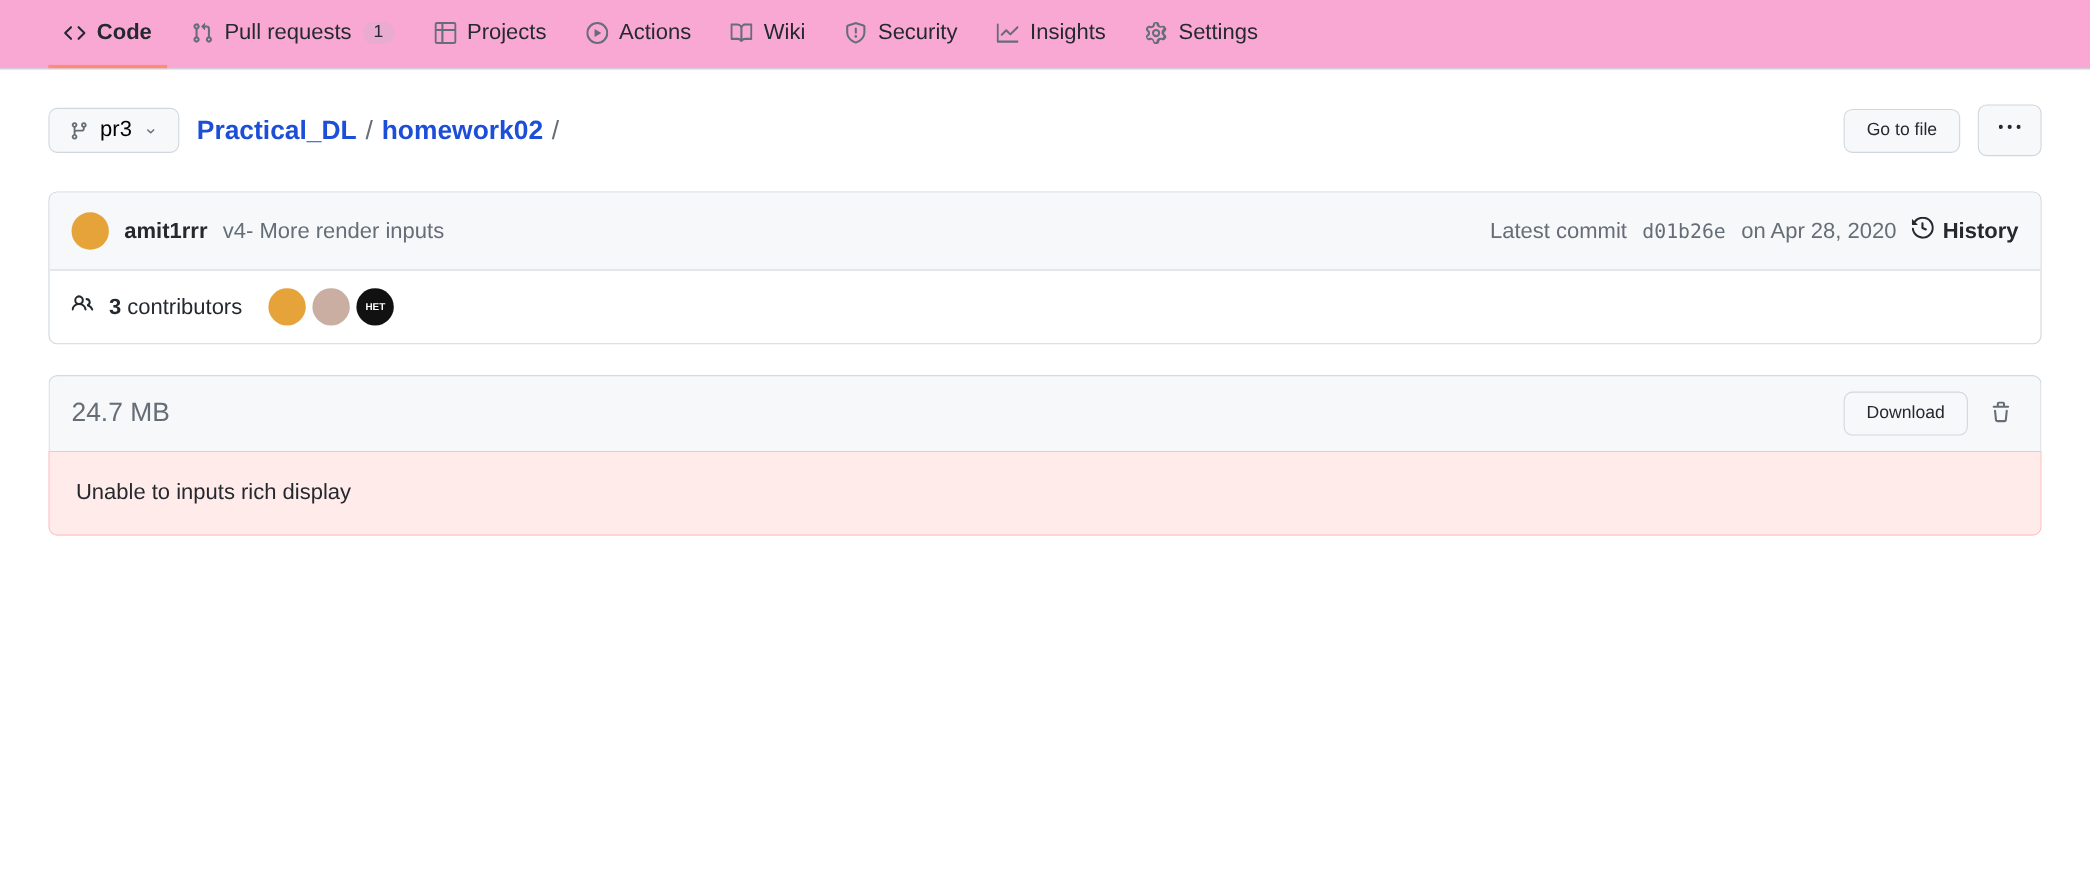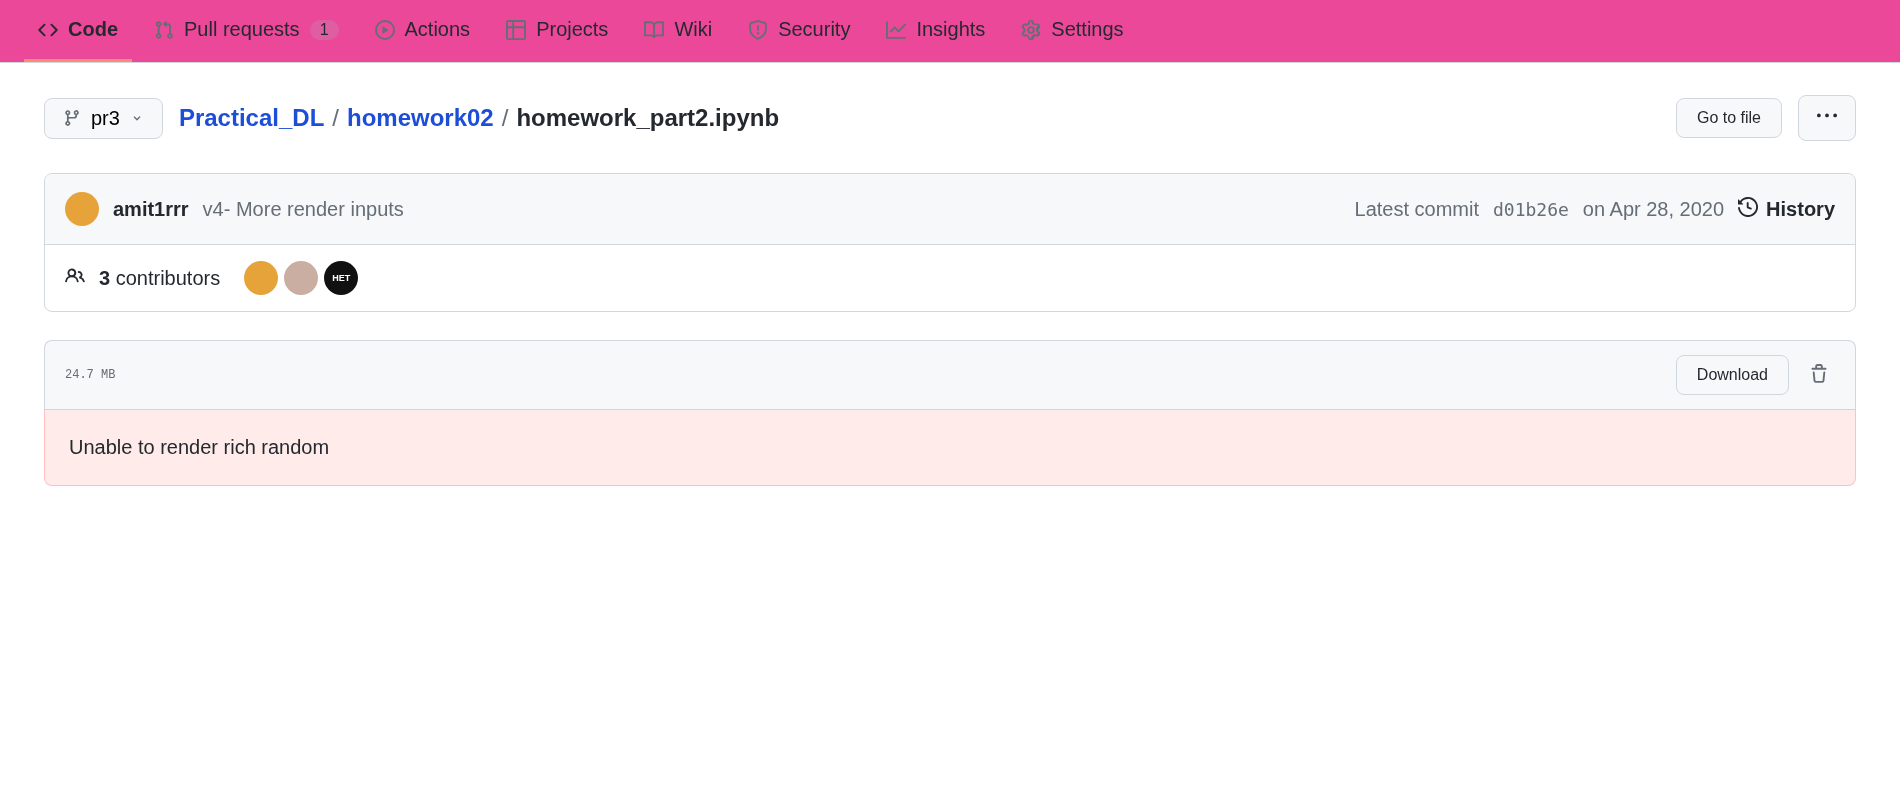--- a/index.html
+++ b/index.html
@@ -3,23 +3,23 @@
 <meta charset="utf-8">
 <style>
 * { box-sizing: border-box; margin: 0; padding: 0; }
 body {
   font-family: -apple-system, BlinkMacSystemFont, "Segoe UI", Helvetica, Arial, sans-serif;
   font-size: 14px;
   color: #24292f;
   background: #ffffff;
 }
 .nav-bar {
-  background: #ec4899;
+  background: #f9a8d4;
   border-bottom: 1px solid #d0d7de;
-  padding: 0 24px;
+  padding: 0 44px;
 }
 .nav-list {
   display: flex;
   list-style: none;
   gap: 8px;
 }
 .nav-item {
   display: flex;
   align-items: center;
   gap: 10px;
@@ -132,21 +132,21 @@
   background: #f6f8fa;
   border: 1px solid #d0d7de;
   border-bottom: none;
   border-radius: 8px 8px 0 0;
   padding: 14px 20px;
   display: flex;
   align-items: center;
   gap: 14px;
   font-size: 20px;
 }
-.file-size { font-family: Liberation Mono, monospace; color:#656d76; font-size:12px; }
+.file-size { font-family: Liberation Sans, sans-serif; color:#656d76; font-size:24px; }
 .icon-btn { background: none; border: none; cursor: pointer; color: #656d76; padding: 6px; display:inline-flex; }
 .error-flash {
   background: #ffebe9;
   border: 1px solid rgba(255,129,130,0.4);
   border-radius: 0 0 8px 8px;
   padding: 26px 24px;
   font-size: 20px;
   color: #24292f;
 }
 svg { fill: currentColor; }
@@ -169,32 +169,32 @@
           <svg width="20" height="20" viewBox="0 0 16 16">
             <path d="M1.5 3.25a2.25 2.25 0 1 1 3 2.122v5.256a2.251 2.251 0 1 1-1.5 0V5.372A2.25 2.25 0 0 1 1.5 3.25Zm5.677-.177L9.573.677A.25.25 0 0 1 10 .854V2.5h1A2.5 2.5 0 0 1 13.5 5v5.628a2.251 2.251 0 1 1-1.5 0V5a1 1 0 0 0-1-1h-1v1.646a.25.25 0 0 1-.427.177L7.177 3.427a.25.25 0 0 1 0-.354ZM3.75 2.5a.75.75 0 1 0 0 1.5.75.75 0 0 0 0-1.5Zm0 9.5a.75.75 0 1 0 0 1.5.75.75 0 0 0 0-1.5Zm8.25.75a.75.75 0 1 0 1.5 0 .75.75 0 0 0-1.5 0Z"></path>
           </svg>
         </span>
       <span>Pull requests</span>
       <span class="counter">1</span>
     </li>
     <li class="nav-item">
       <span class="icon">
           <svg width="20" height="20" viewBox="0 0 16 16">
+            <path d="M0 1.75C0 .784.784 0 1.75 0h12.5C15.216 0 16 .784 16 1.75v12.5A1.75 1.75 0 0 1 14.25 16H1.75A1.75 1.75 0 0 1 0 14.25ZM6.5 6.5v8h7.75a.25.25 0 0 0 .25-.25V6.5Zm8-1.5V1.75a.25.25 0 0 0-.25-.25H6.5V5Zm-13 1.5v7.75c0 .138.112.25.25.25H5v-8ZM5 5V1.5H1.75a.25.25 0 0 0-.25.25V5Z"></path>
+          </svg>
+        </span>
+      <span>Projects</span>
+    </li>
+    <li class="nav-item">
+      <span class="icon">
+          <svg width="20" height="20" viewBox="0 0 16 16">
             <path d="M8 0a8 8 0 1 1 0 16A8 8 0 0 1 8 0ZM1.5 8a6.5 6.5 0 1 0 13 0 6.5 6.5 0 0 0-13 0Zm4.879-2.773 4.264 2.559a.25.25 0 0 1 0 .428l-4.264 2.559A.25.25 0 0 1 6 10.559V5.442a.25.25 0 0 1 .379-.215Z"></path>
           </svg>
         </span>
       <span>Actions</span>
-    </li>
-    <li class="nav-item">
-      <span class="icon">
-          <svg width="20" height="20" viewBox="0 0 16 16">
-            <path d="M0 1.75C0 .784.784 0 1.75 0h12.5C15.216 0 16 .784 16 1.75v12.5A1.75 1.75 0 0 1 14.25 16H1.75A1.75 1.75 0 0 1 0 14.25ZM6.5 6.5v8h7.75a.25.25 0 0 0 .25-.25V6.5Zm8-1.5V1.75a.25.25 0 0 0-.25-.25H6.5V5Zm-13 1.5v7.75c0 .138.112.25.25.25H5v-8ZM5 5V1.5H1.75a.25.25 0 0 0-.25.25V5Z"></path>
-          </svg>
-        </span>
-      <span>Projects</span>
     </li>
     <li class="nav-item">
       <span class="icon">
           <svg width="20" height="20" viewBox="0 0 16 16">
             <path d="M0 1.75A.75.75 0 0 1 .75 1h4.253c1.227 0 2.317.59 3 1.501A3.743 3.743 0 0 1 11.006 1h4.245a.75.75 0 0 1 .75.75v10.5a.75.75 0 0 1-.75.75h-4.507a2.25 2.25 0 0 0-1.591.659l-.622.621a.75.75 0 0 1-1.06 0l-.622-.621A2.25 2.25 0 0 0 5.258 13H.75a.75.75 0 0 1-.75-.75Zm7.251 10.324.004-5.073-.002-2.253A2.25 2.25 0 0 0 5.003 2.5H1.5v9h3.757a3.75 3.75 0 0 1 1.994.574ZM8.755 4.75l-.004 7.322a3.752 3.752 0 0 1 1.992-.572H14.5v-9h-3.495a2.25 2.25 0 0 0-2.25 2.25Z"></path>
           </svg>
         </span>
       <span>Wiki</span>
     </li>
     <li class="nav-item">
@@ -237,21 +237,20 @@
           <svg width="14" height="14" viewBox="0 0 16 16">
             <path d="M4.427 6.427a.75.75 0 0 1 1.06 0L8 8.94l2.513-2.513a.75.75 0 1 1 1.06 1.06l-3.043 3.044a.75.75 0 0 1-1.06 0L4.427 7.487a.75.75 0 0 1 0-1.06Z"></path>
           </svg>
         </span>
     </button>
     <div class="breadcrumbs">
       <a>Practical_DL</a>
       <span class="sep">/</span>
       <a>homework02</a>
       <span class="sep">/</span>
-      <span class="current">homework_part2.ipynb</span>
     </div>
     <button class="btn">Go to file</button>
     <button class="btn icon-only">
       <span><svg width="20" height="20" viewBox="0 0 16 16" fill="#656d76">
             <path d="M8 9a1.5 1.5 0 1 0 0-3 1.5 1.5 0 0 0 0 3ZM1.5 9a1.5 1.5 0 1 0 0-3 1.5 1.5 0 0 0 0 3Zm13 0a1.5 1.5 0 1 0 0-3 1.5 1.5 0 0 0 0 3Z"></path>
           </svg></span>
     </button>
   </div>
 
   <div class="box">
@@ -287,15 +286,15 @@
     <div class="file-box-header">
       <span class="file-size">24.7 MB</span>
       <span class="flex-spacer"></span>
       <button class="btn">Download</button>
       <button class="icon-btn">
         <span><svg width="20" height="20" viewBox="0 0 16 16">
               <path d="M11 1.75V3h2.25a.75.75 0 0 1 0 1.5H2.75a.75.75 0 0 1 0-1.5H5V1.75C5 .784 5.784 0 6.75 0h2.5C10.216 0 11 .784 11 1.75ZM4.496 6.675l.66 6.6a.25.25 0 0 0 .249.225h5.19a.25.25 0 0 0 .249-.225l.66-6.6a.75.75 0 0 1 1.492.149l-.66 6.6A1.748 1.748 0 0 1 10.595 15h-5.19a1.75 1.75 0 0 1-1.741-1.575l-.66-6.6a.75.75 0 1 1 1.492-.15ZM6.5 1.75V3h3V1.75a.25.25 0 0 0-.25-.25h-2.5a.25.25 0 0 0-.25.25Z"></path>
             </svg></span>
       </button>
     </div>
-    <div class="error-flash">Unable to render rich random</div>
+    <div class="error-flash">Unable to inputs rich display</div>
   </div>
 </div>
 
 </body></html>

